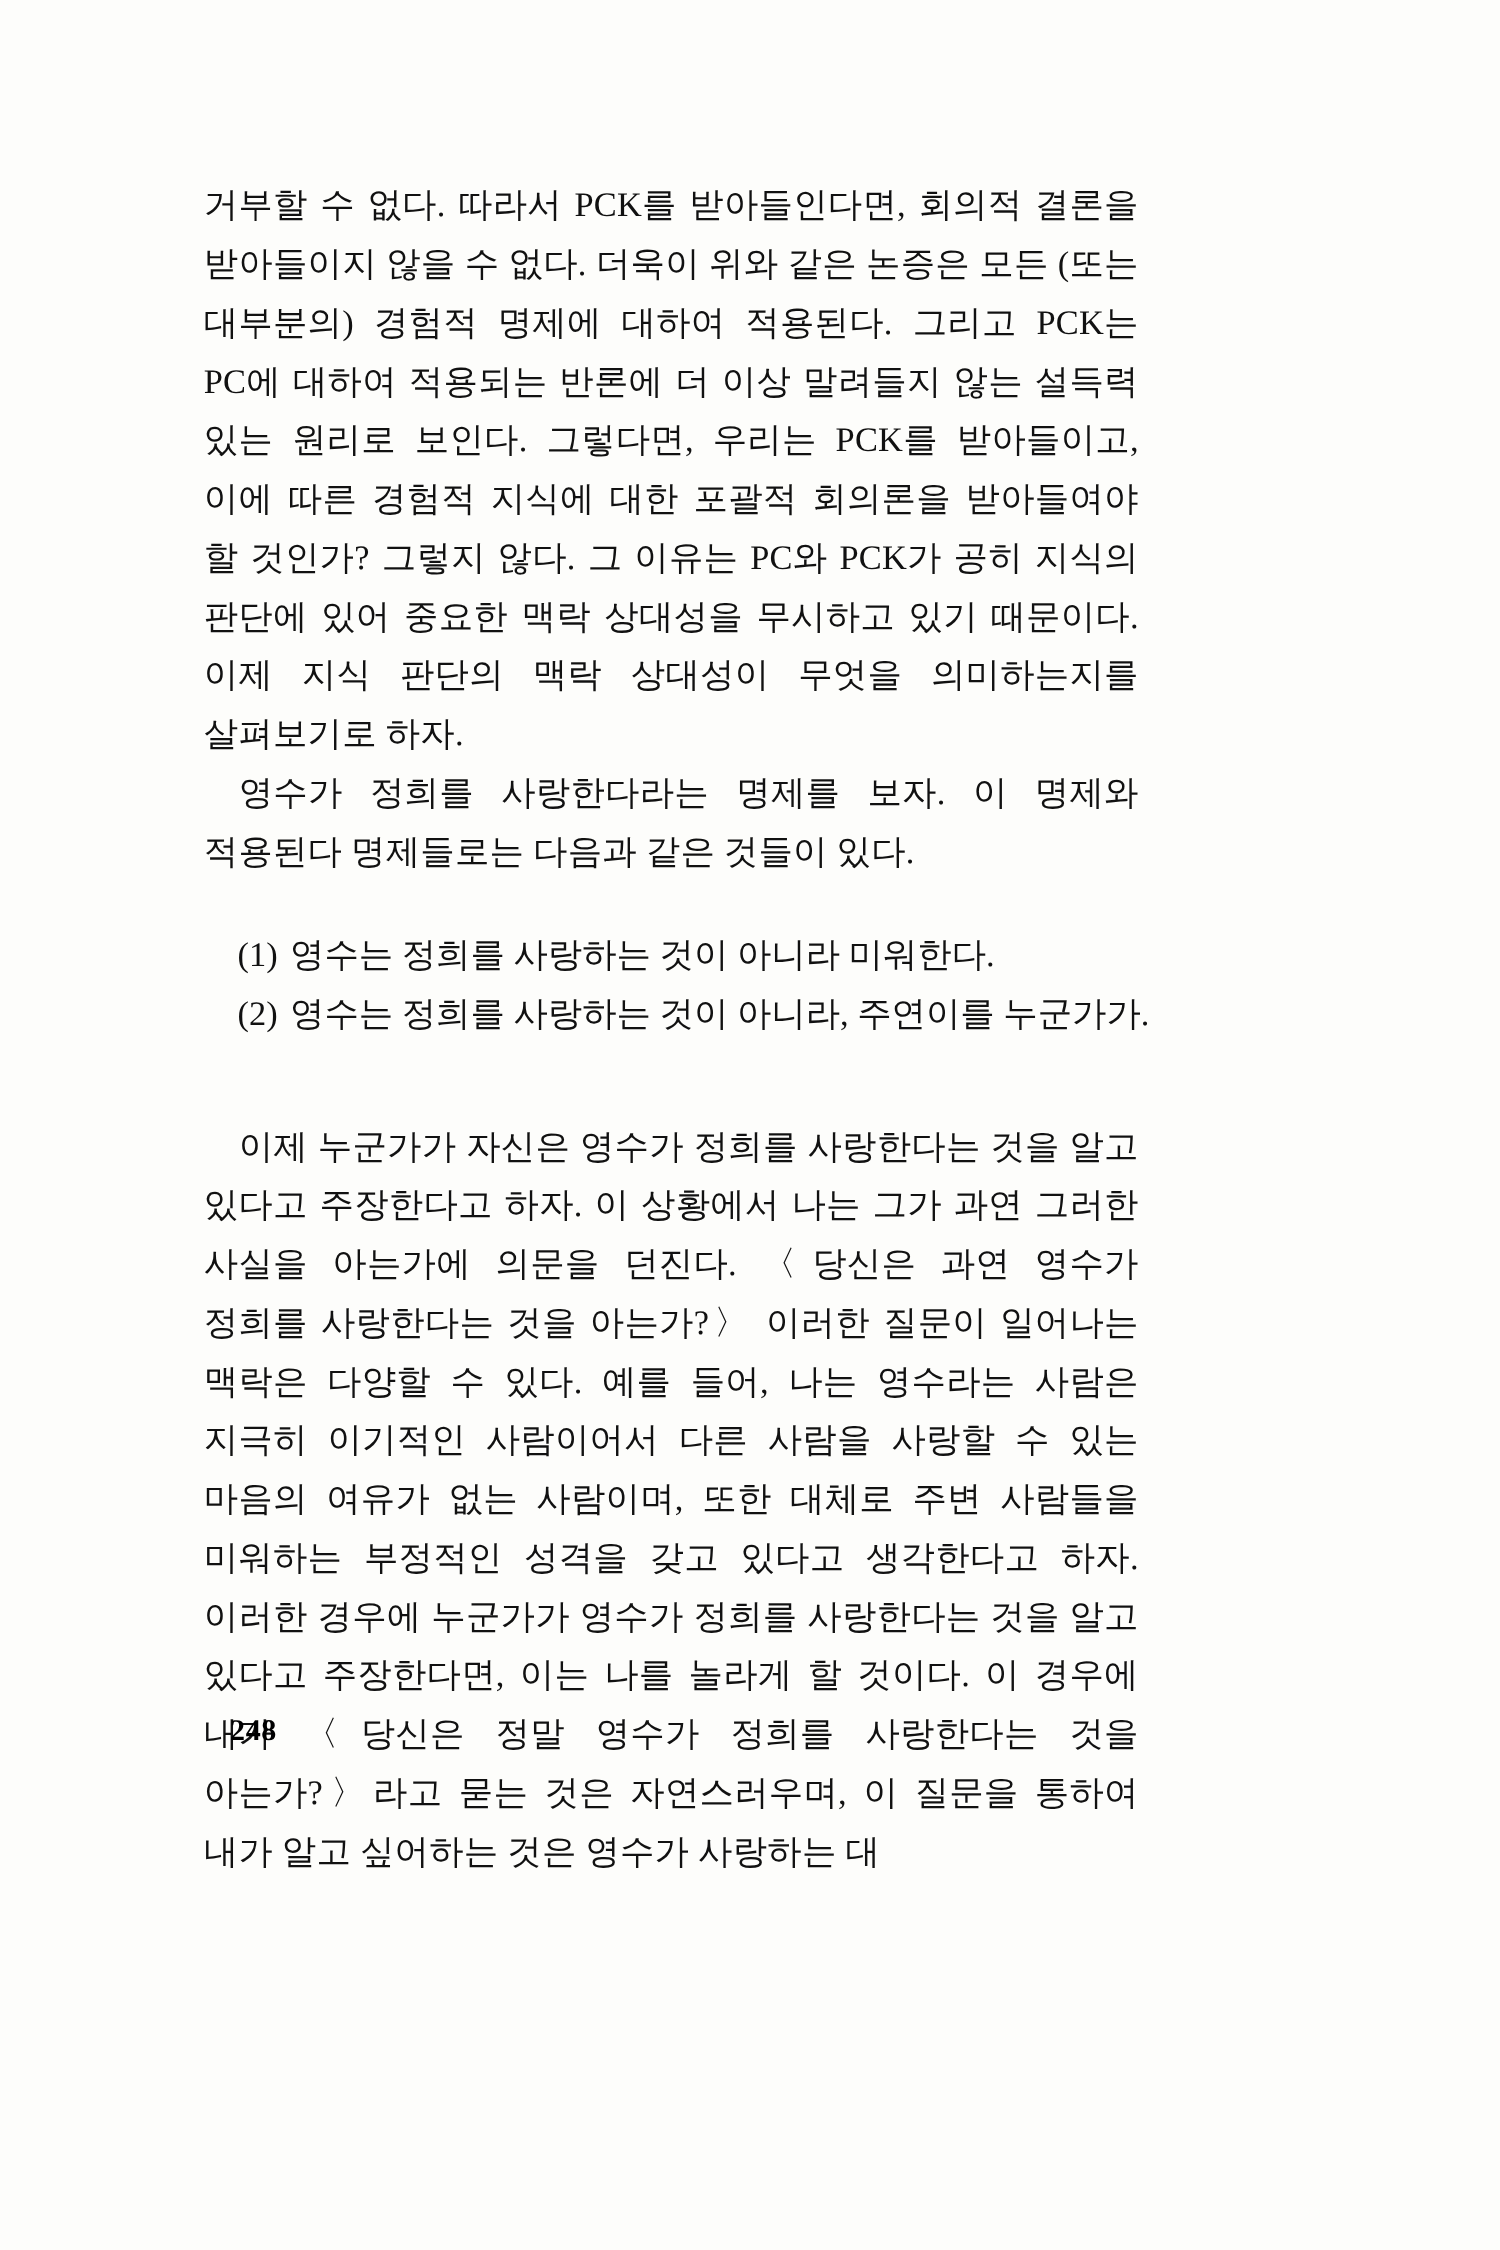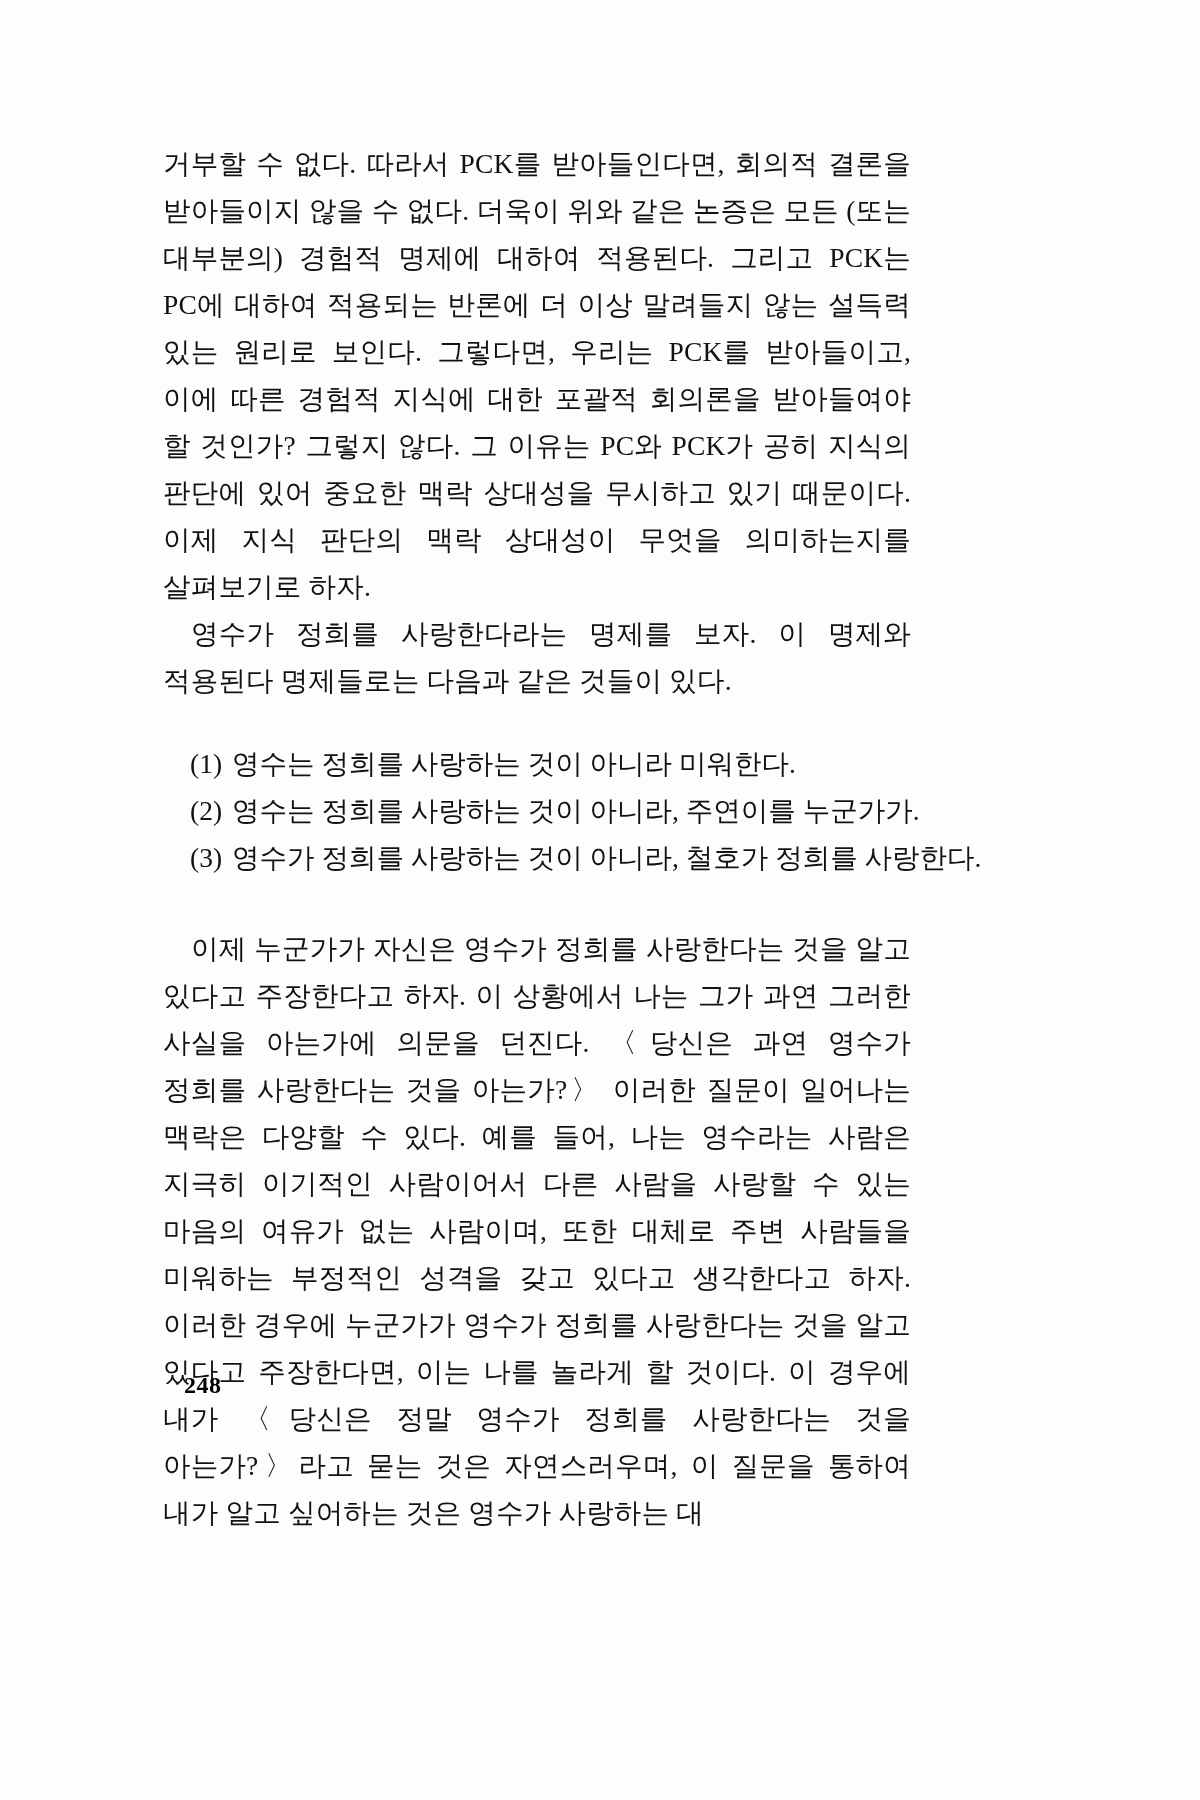--- a/index.html
+++ b/index.html
@@ -34,21 +34,21 @@
     text-align: justify;
     text-justify: inter-character;
     letter-spacing: 0.2px;
     margin: 0;
     word-break: keep-all;
   }
   .para.indent {
     text-indent: 28px;
   }
   .list {
-    margin: 36px 0 0 0;
+    margin: 36px 0 15px 0;
     padding: 0;
     list-style: none;
   }
   .list-item {
     font-size: 27.5px;
     line-height: 47px;
     margin: 0 0 0 27px;
     white-space: nowrap;
   }
   .list-item .marker {
@@ -77,23 +77,20 @@
 
     <p class="para indent">영수가 정희를 사랑한다라는 명제를 보자. 이 명제와 적용된다 명제들로는 다음과 같은 것들이 있다.</p>
 
     <ul class="list">
       <li class="list-item">
         <span class="marker">(1)</span><span>영수는 정희를 사랑하는 것이 아니라 미워한다.</span>
       </li>
       <li class="list-item">
         <span class="marker">(2)</span><span>영수는 정희를 사랑하는 것이 아니라, 주연이를 누군가가.</span>
       </li>
-      <li class="list-item">
-        <span class="marker">(3)</span><span>영수가 정희를 사랑하는 것이 아니라, 철호가 정희를 사랑한다.</span>
-      </li>
     </ul>
 
     <div class="block-gap"></div>
 
     <p class="para indent">이제 누군가가 자신은 영수가 정희를 사랑한다는 것을 알고 있다고 주장한다고 하자. 이 상황에서 나는 그가 과연 그러한 사실을 아는가에 의문을 던진다. 〈당신은 과연 영수가 정희를 사랑한다는 것을 아는가?〉 이러한 질문이 일어나는 맥락은 다양할 수 있다. 예를 들어, 나는 영수라는 사람은 지극히 이기적인 사람이어서 다른 사람을 사랑할 수 있는 마음의 여유가 없는 사람이며, 또한 대체로 주변 사람들을 미워하는 부정적인 성격을 갖고 있다고 생각한다고 하자. 이러한 경우에 누군가가 영수가 정희를 사랑한다는 것을 알고 있다고 주장한다면, 이는 나를 놀라게 할 것이다. 이 경우에 내가 〈당신은 정말 영수가 정희를 사랑한다는 것을 아는가?〉라고 묻는 것은 자연스러우며, 이 질문을 통하여 내가 알고 싶어하는 것은 영수가 사랑하는 대</p>
 
   </div>
 
   <div class="page-number">248</div>
 </div>

